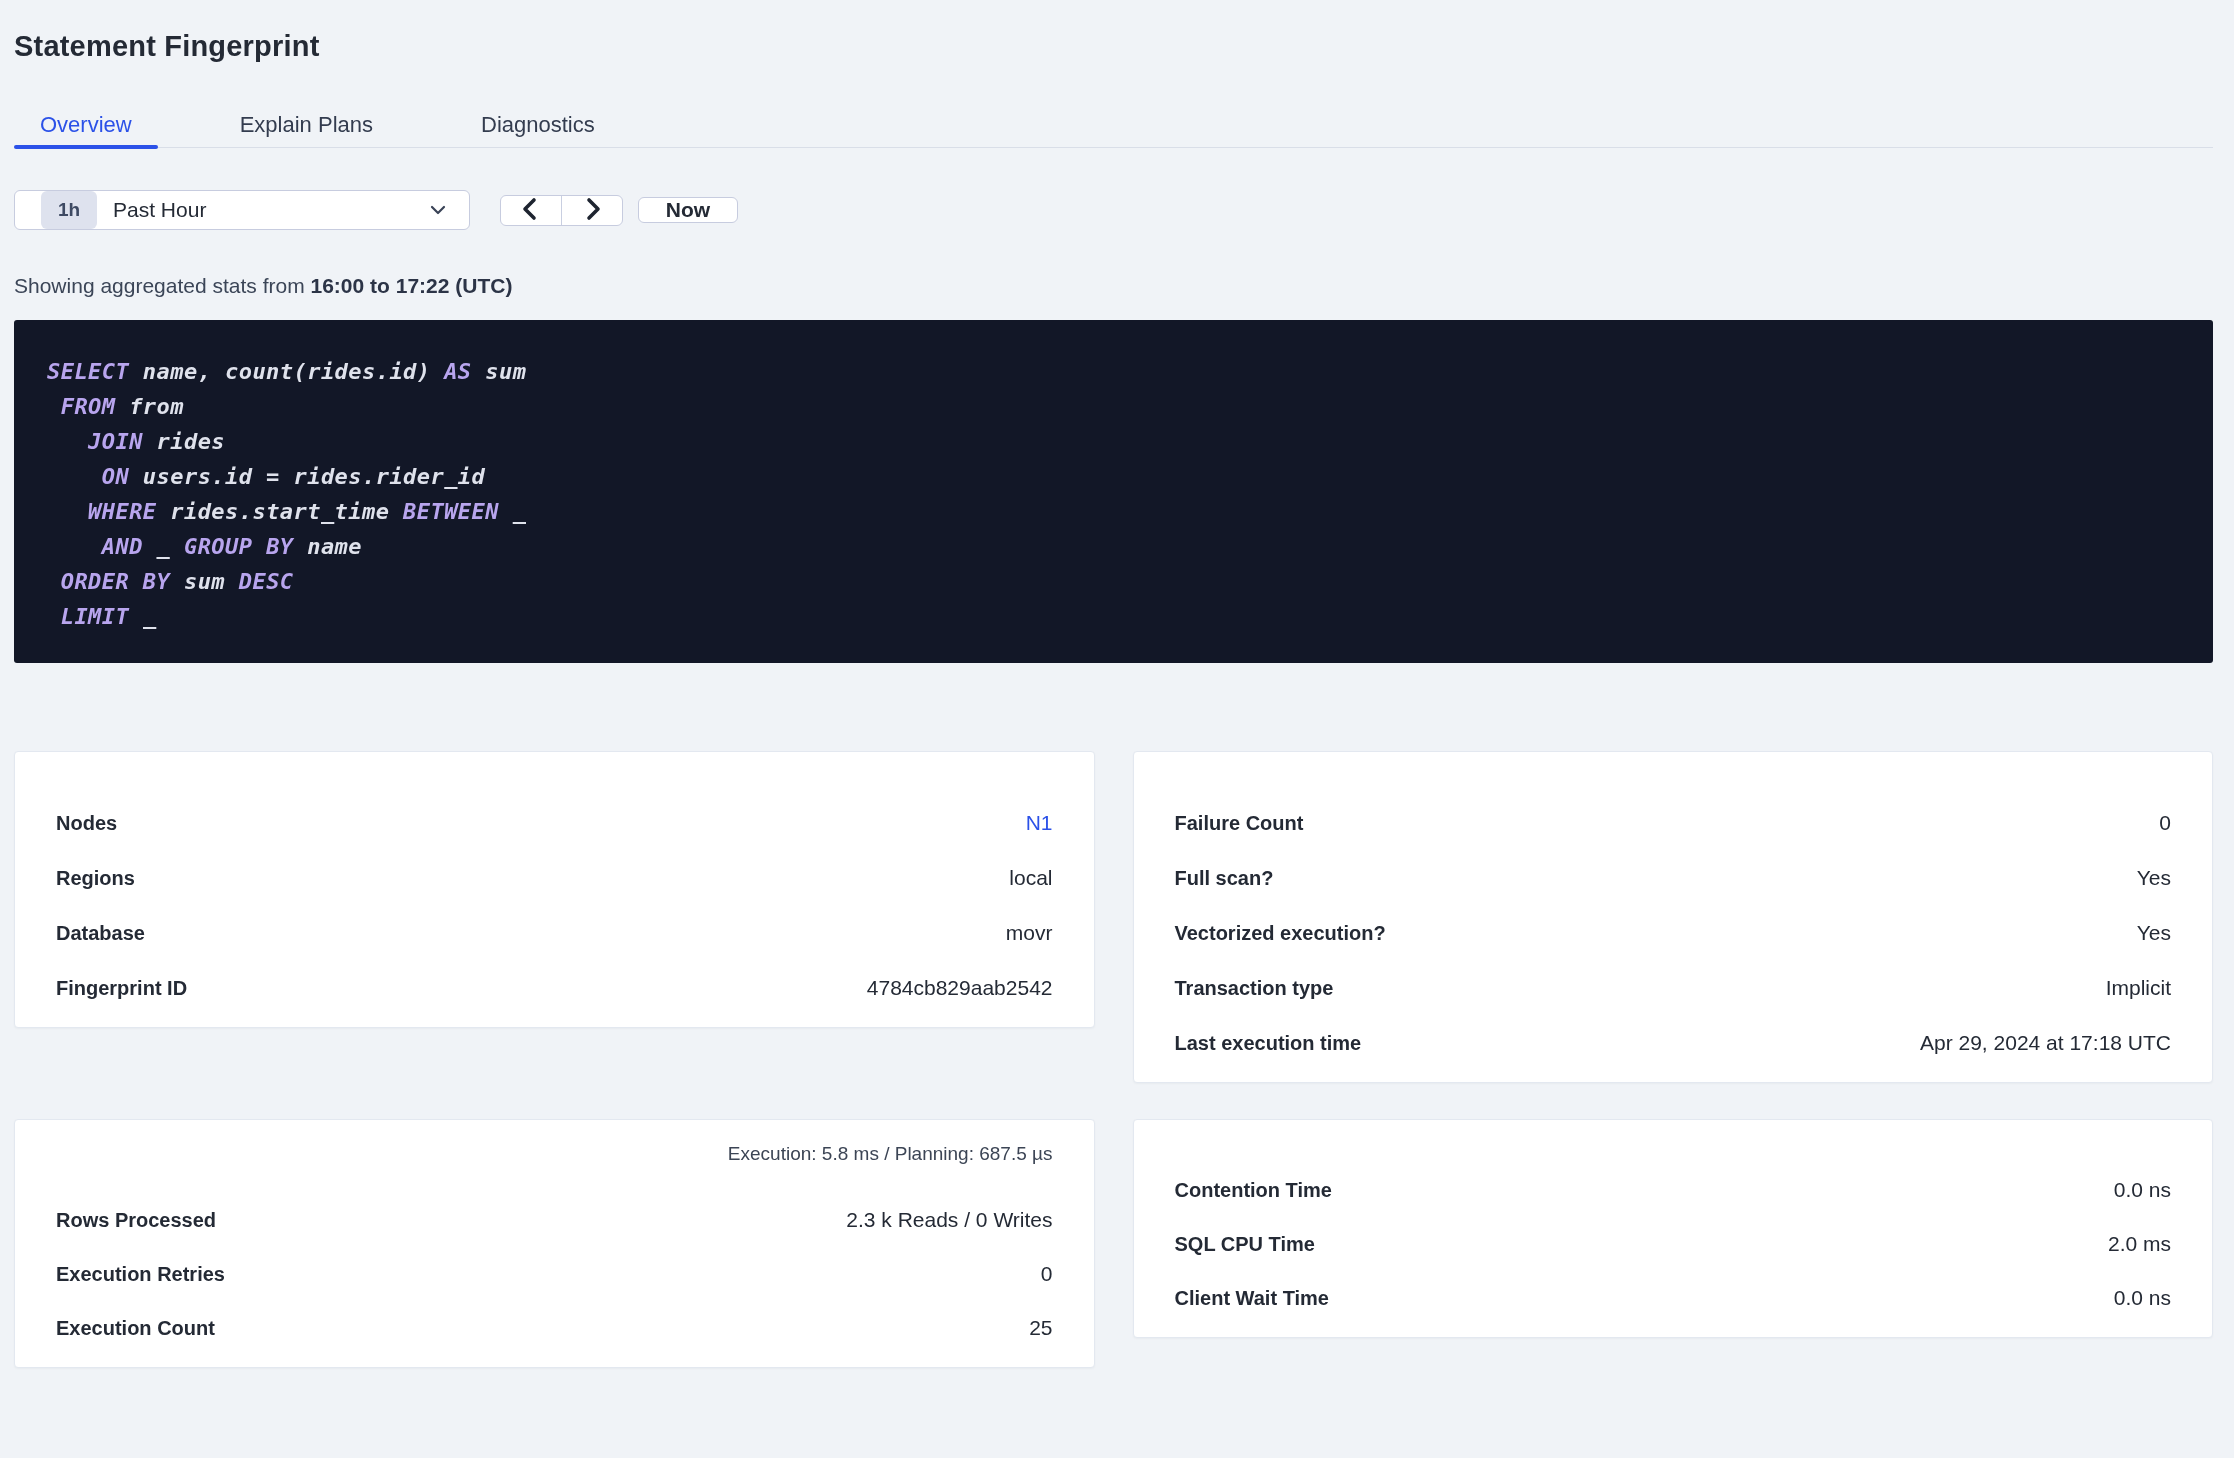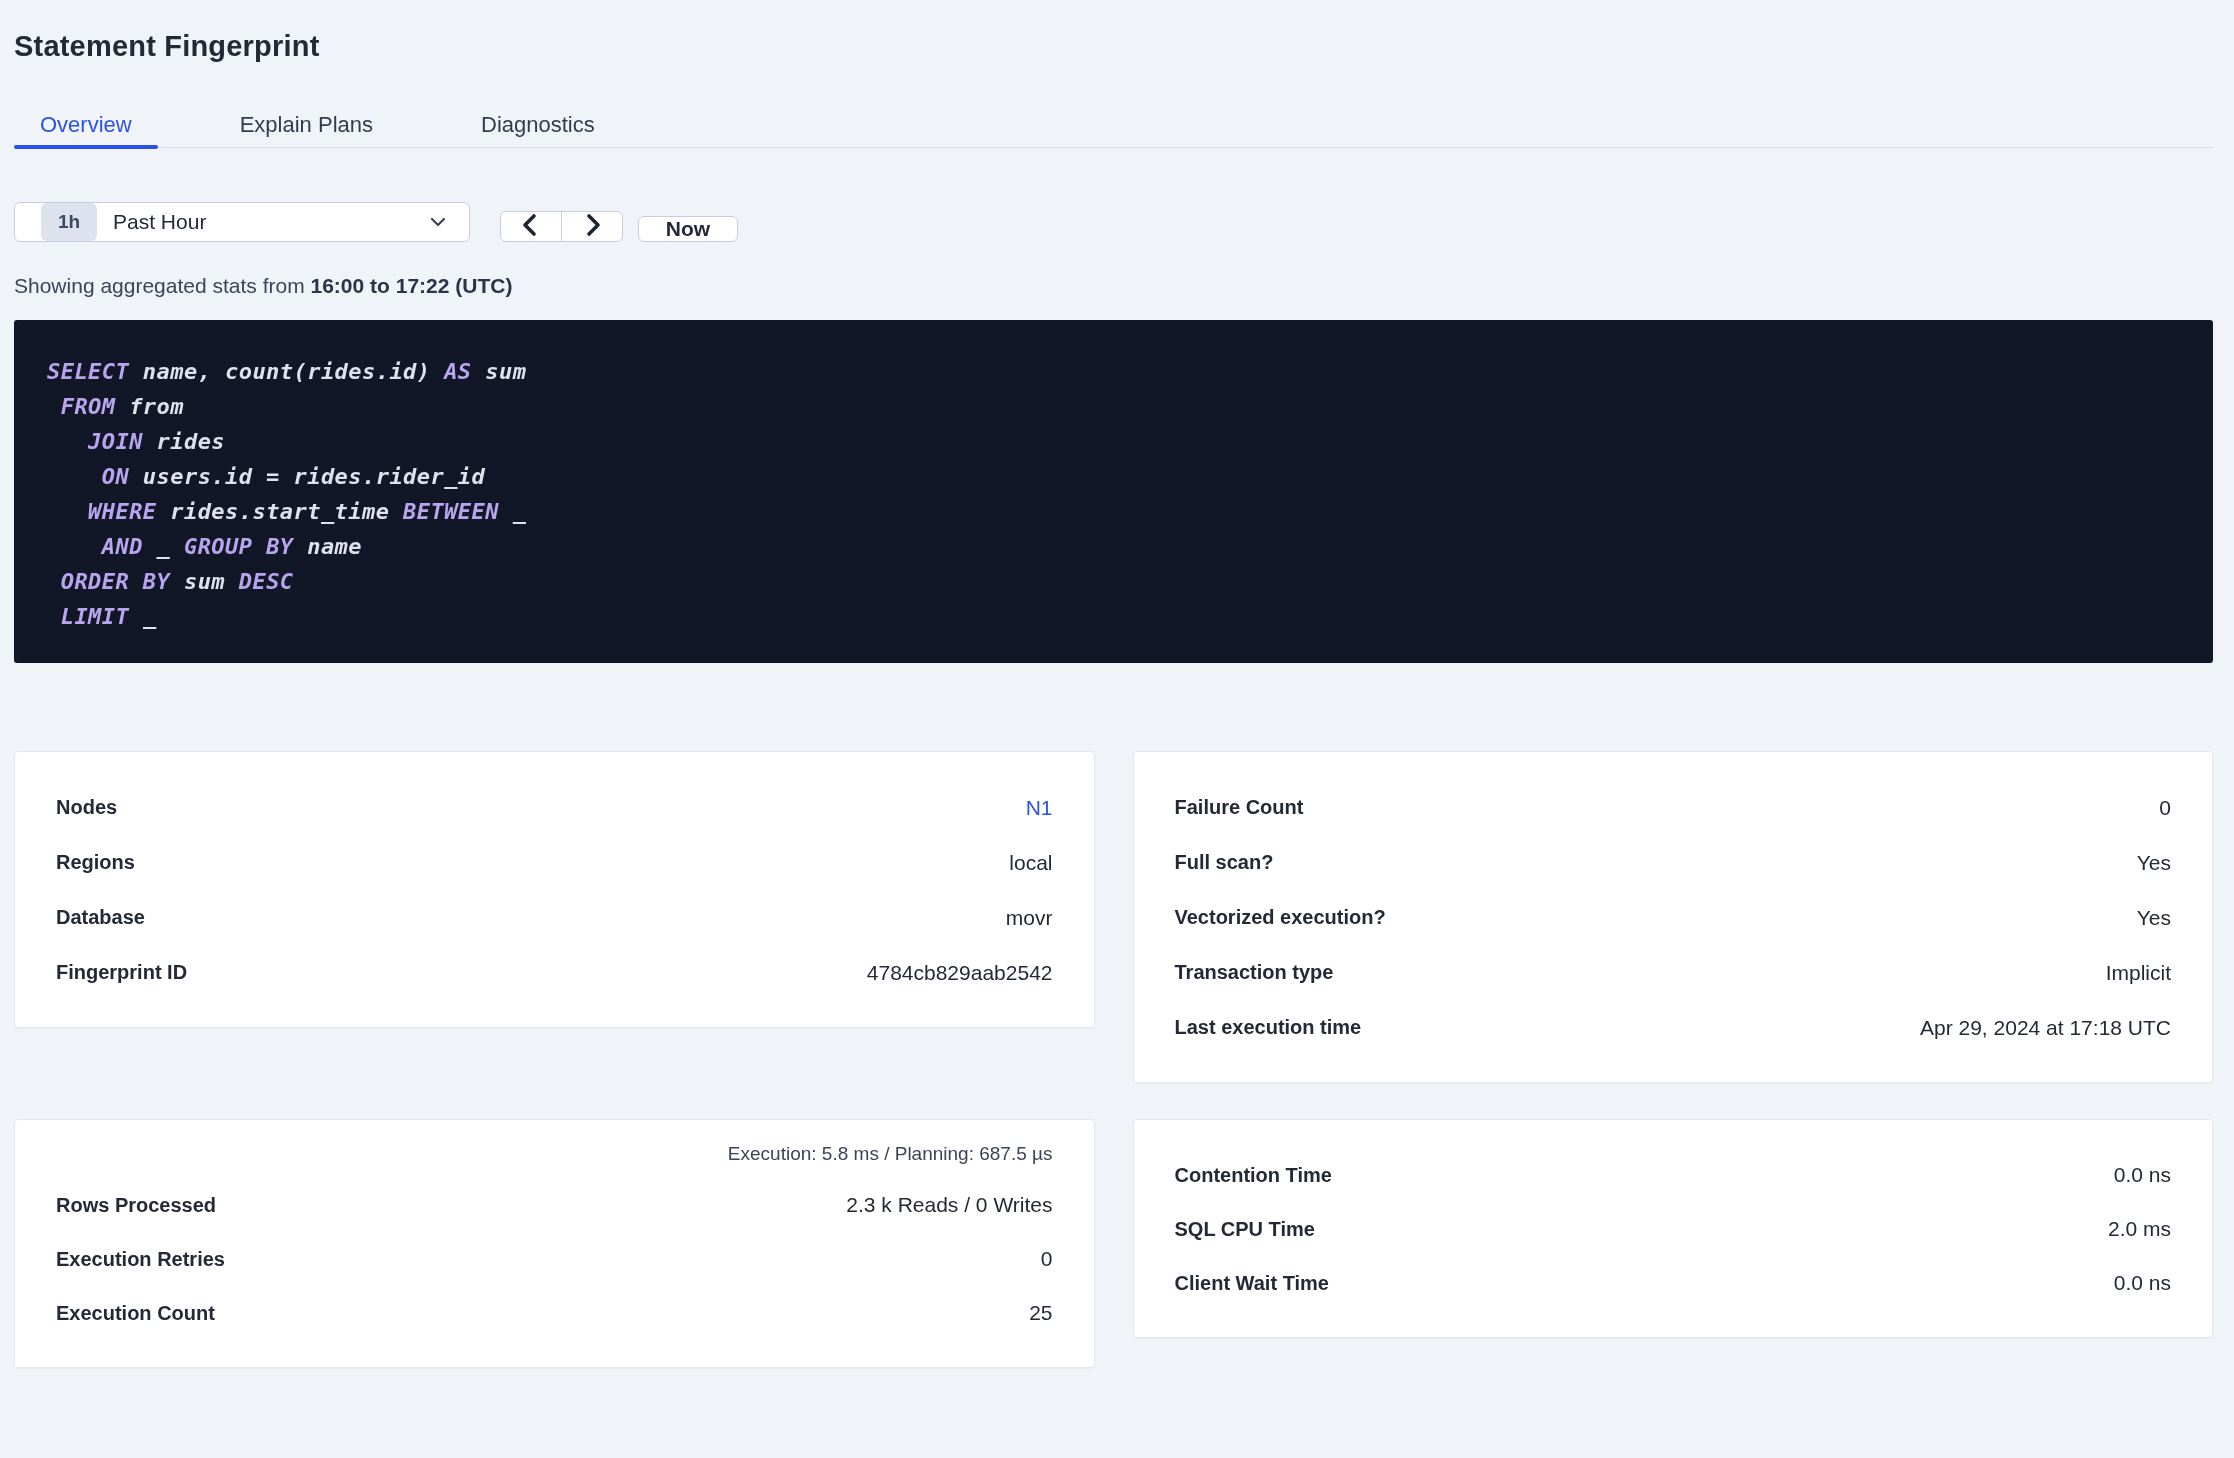--- a/index.html
+++ b/index.html
@@ -50,21 +50,21 @@
     height: 4px;
     background: #2B51E8;
     border-radius: 2px;
   }
 
   
   .controls {
     margin-top: 30px;
     height: 64px;
     display: flex;
-    align-items: flex-end;
+    align-items: center;
   }
   .range-select {
     width: 456px;
     background: #FFFFFF;
     border: 1px solid #C7CCDF;
     border-radius: 6px;
     display: flex;
     align-items: center;
     padding: 0 20px 0 26px;
     cursor: pointer;
@@ -164,21 +164,21 @@
     flex: 1;
     background: #FFFFFF;
     border: 1px solid #E3E8F0;
     border-radius: 4px;
     padding: 28px 41px 27px 41px;
     box-shadow: 0 1px 2px rgba(36, 42, 53, 0.04);
   }
   .card-row {
     min-height: 55px;
     display: flex;
-    align-items: center;
+    align-items: flex-end;
     justify-content: space-between;
   }
   .card-row.compact { min-height: 54px; }
   .row-label {
     font-size: 20px;
     font-weight: 600;
     color: #242A35;
   }
   .row-value {
     font-size: 21px;

